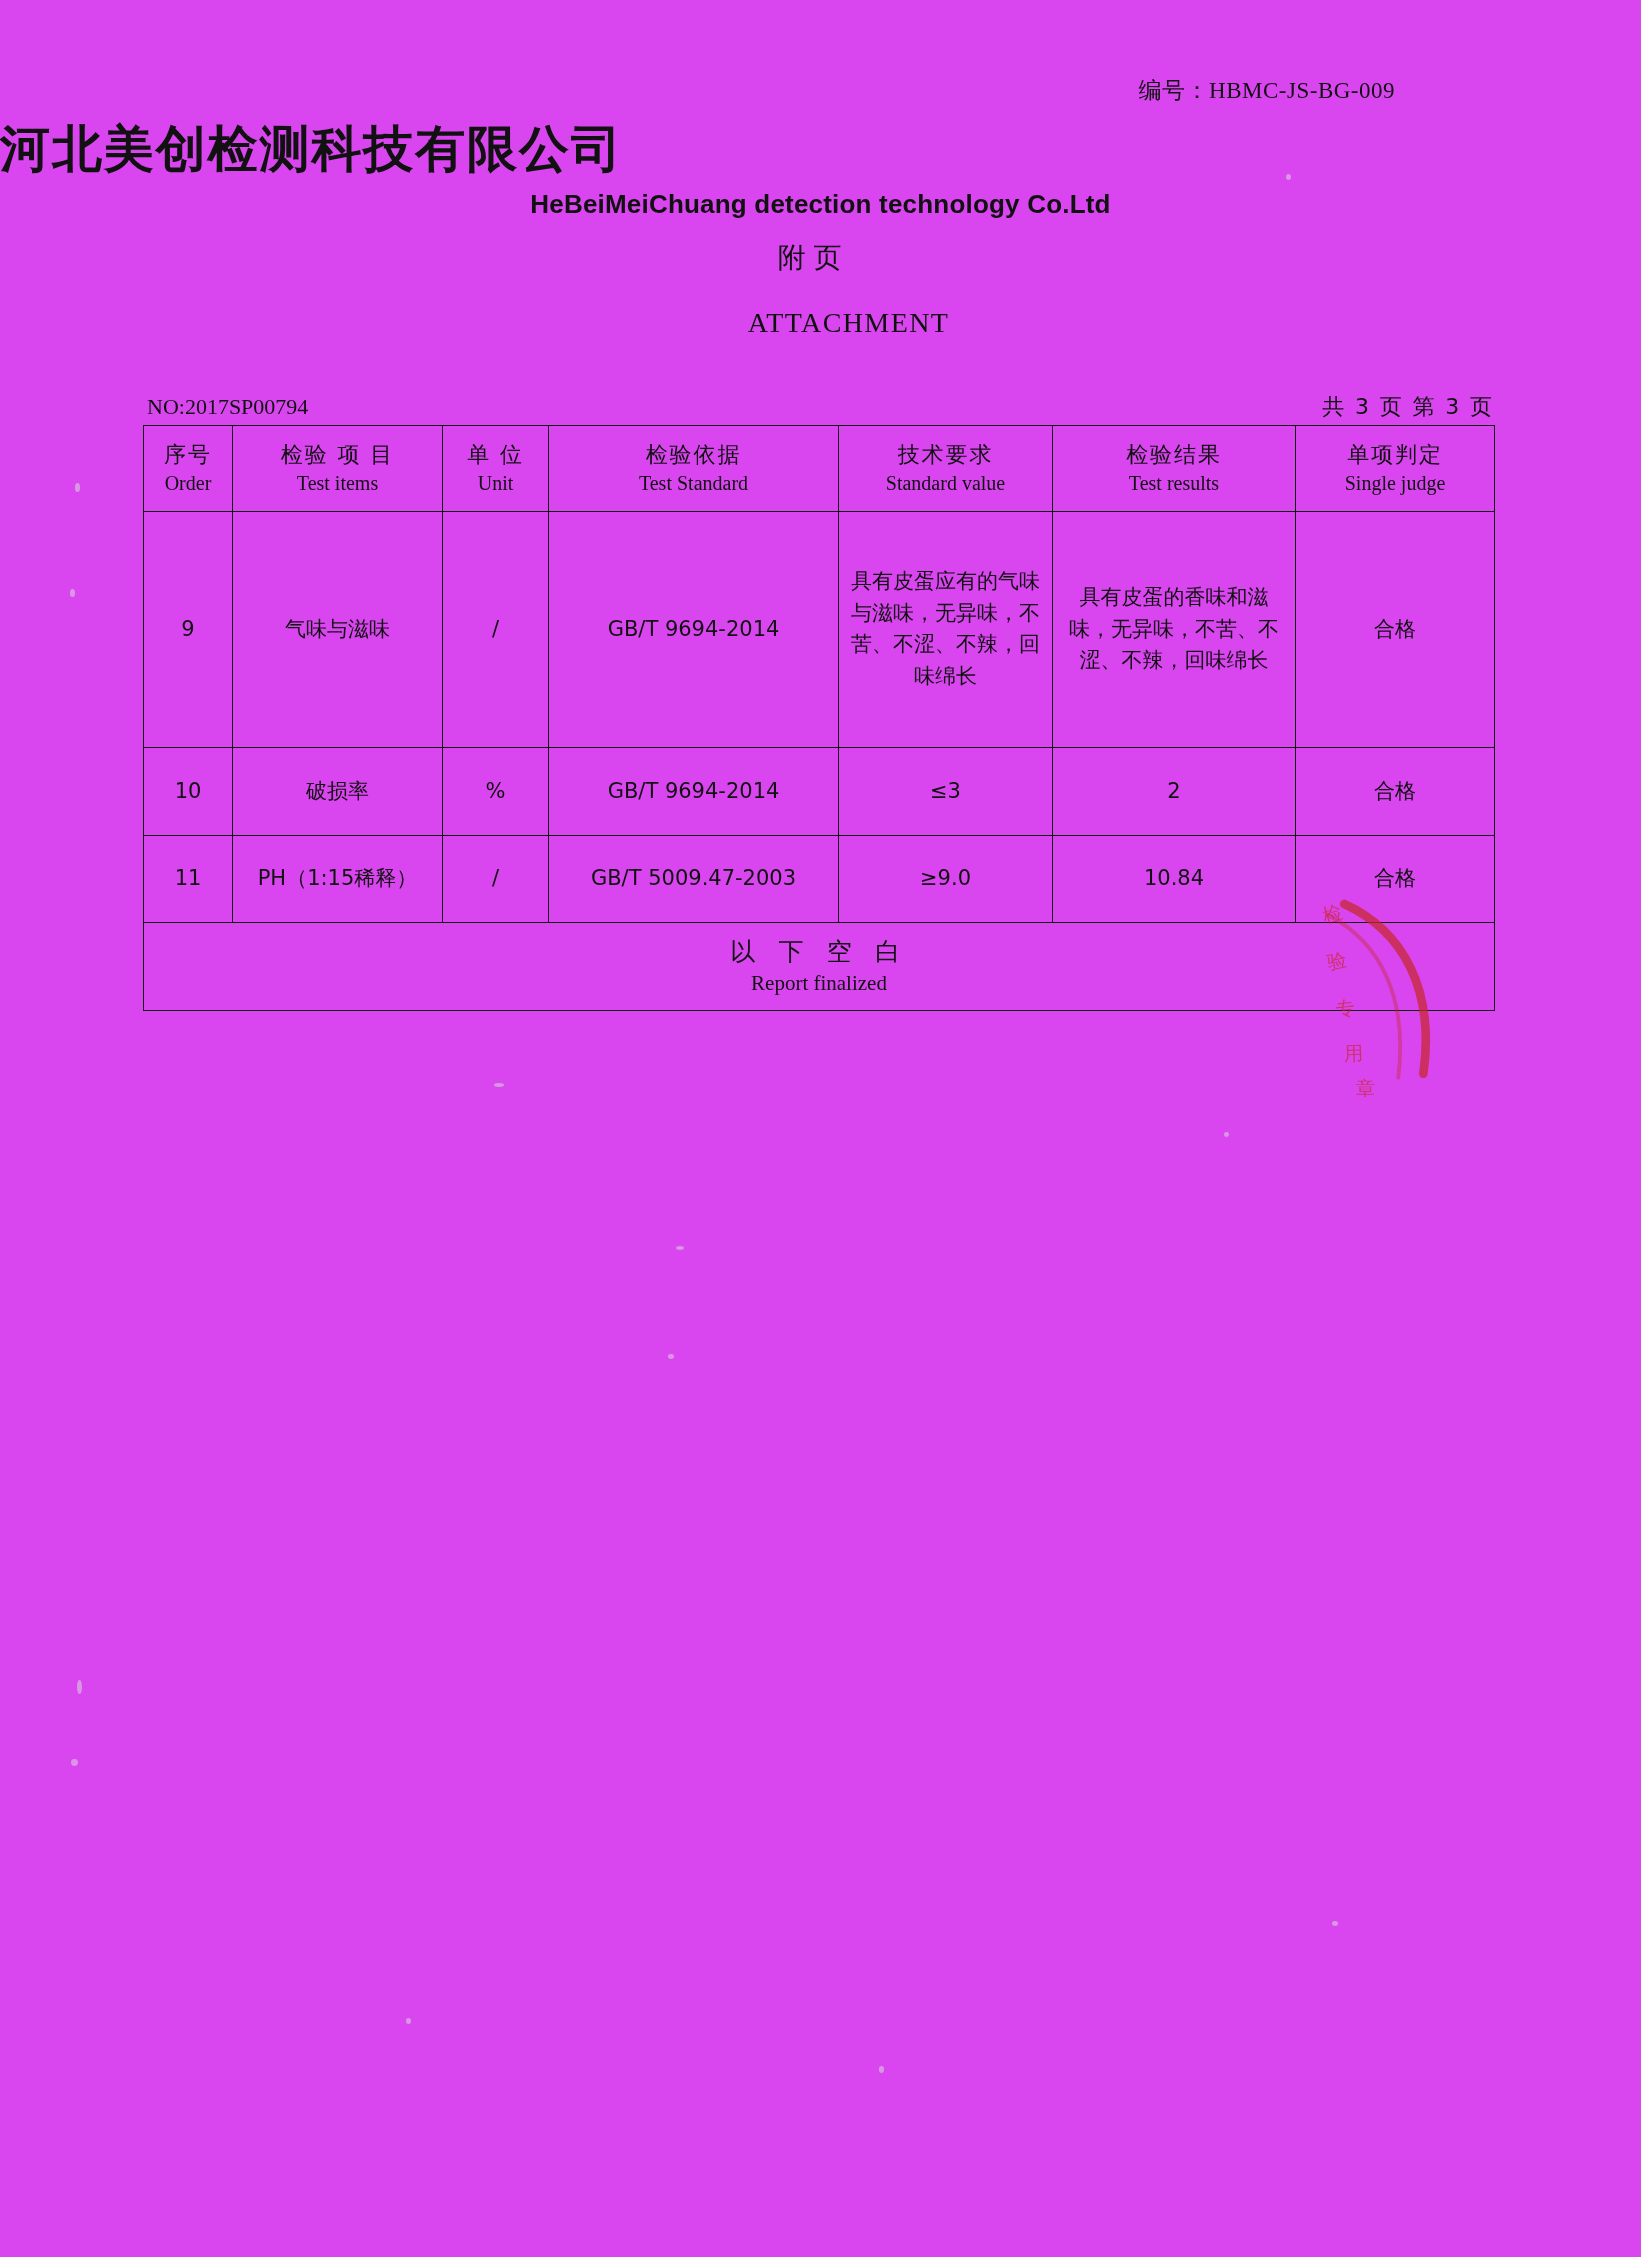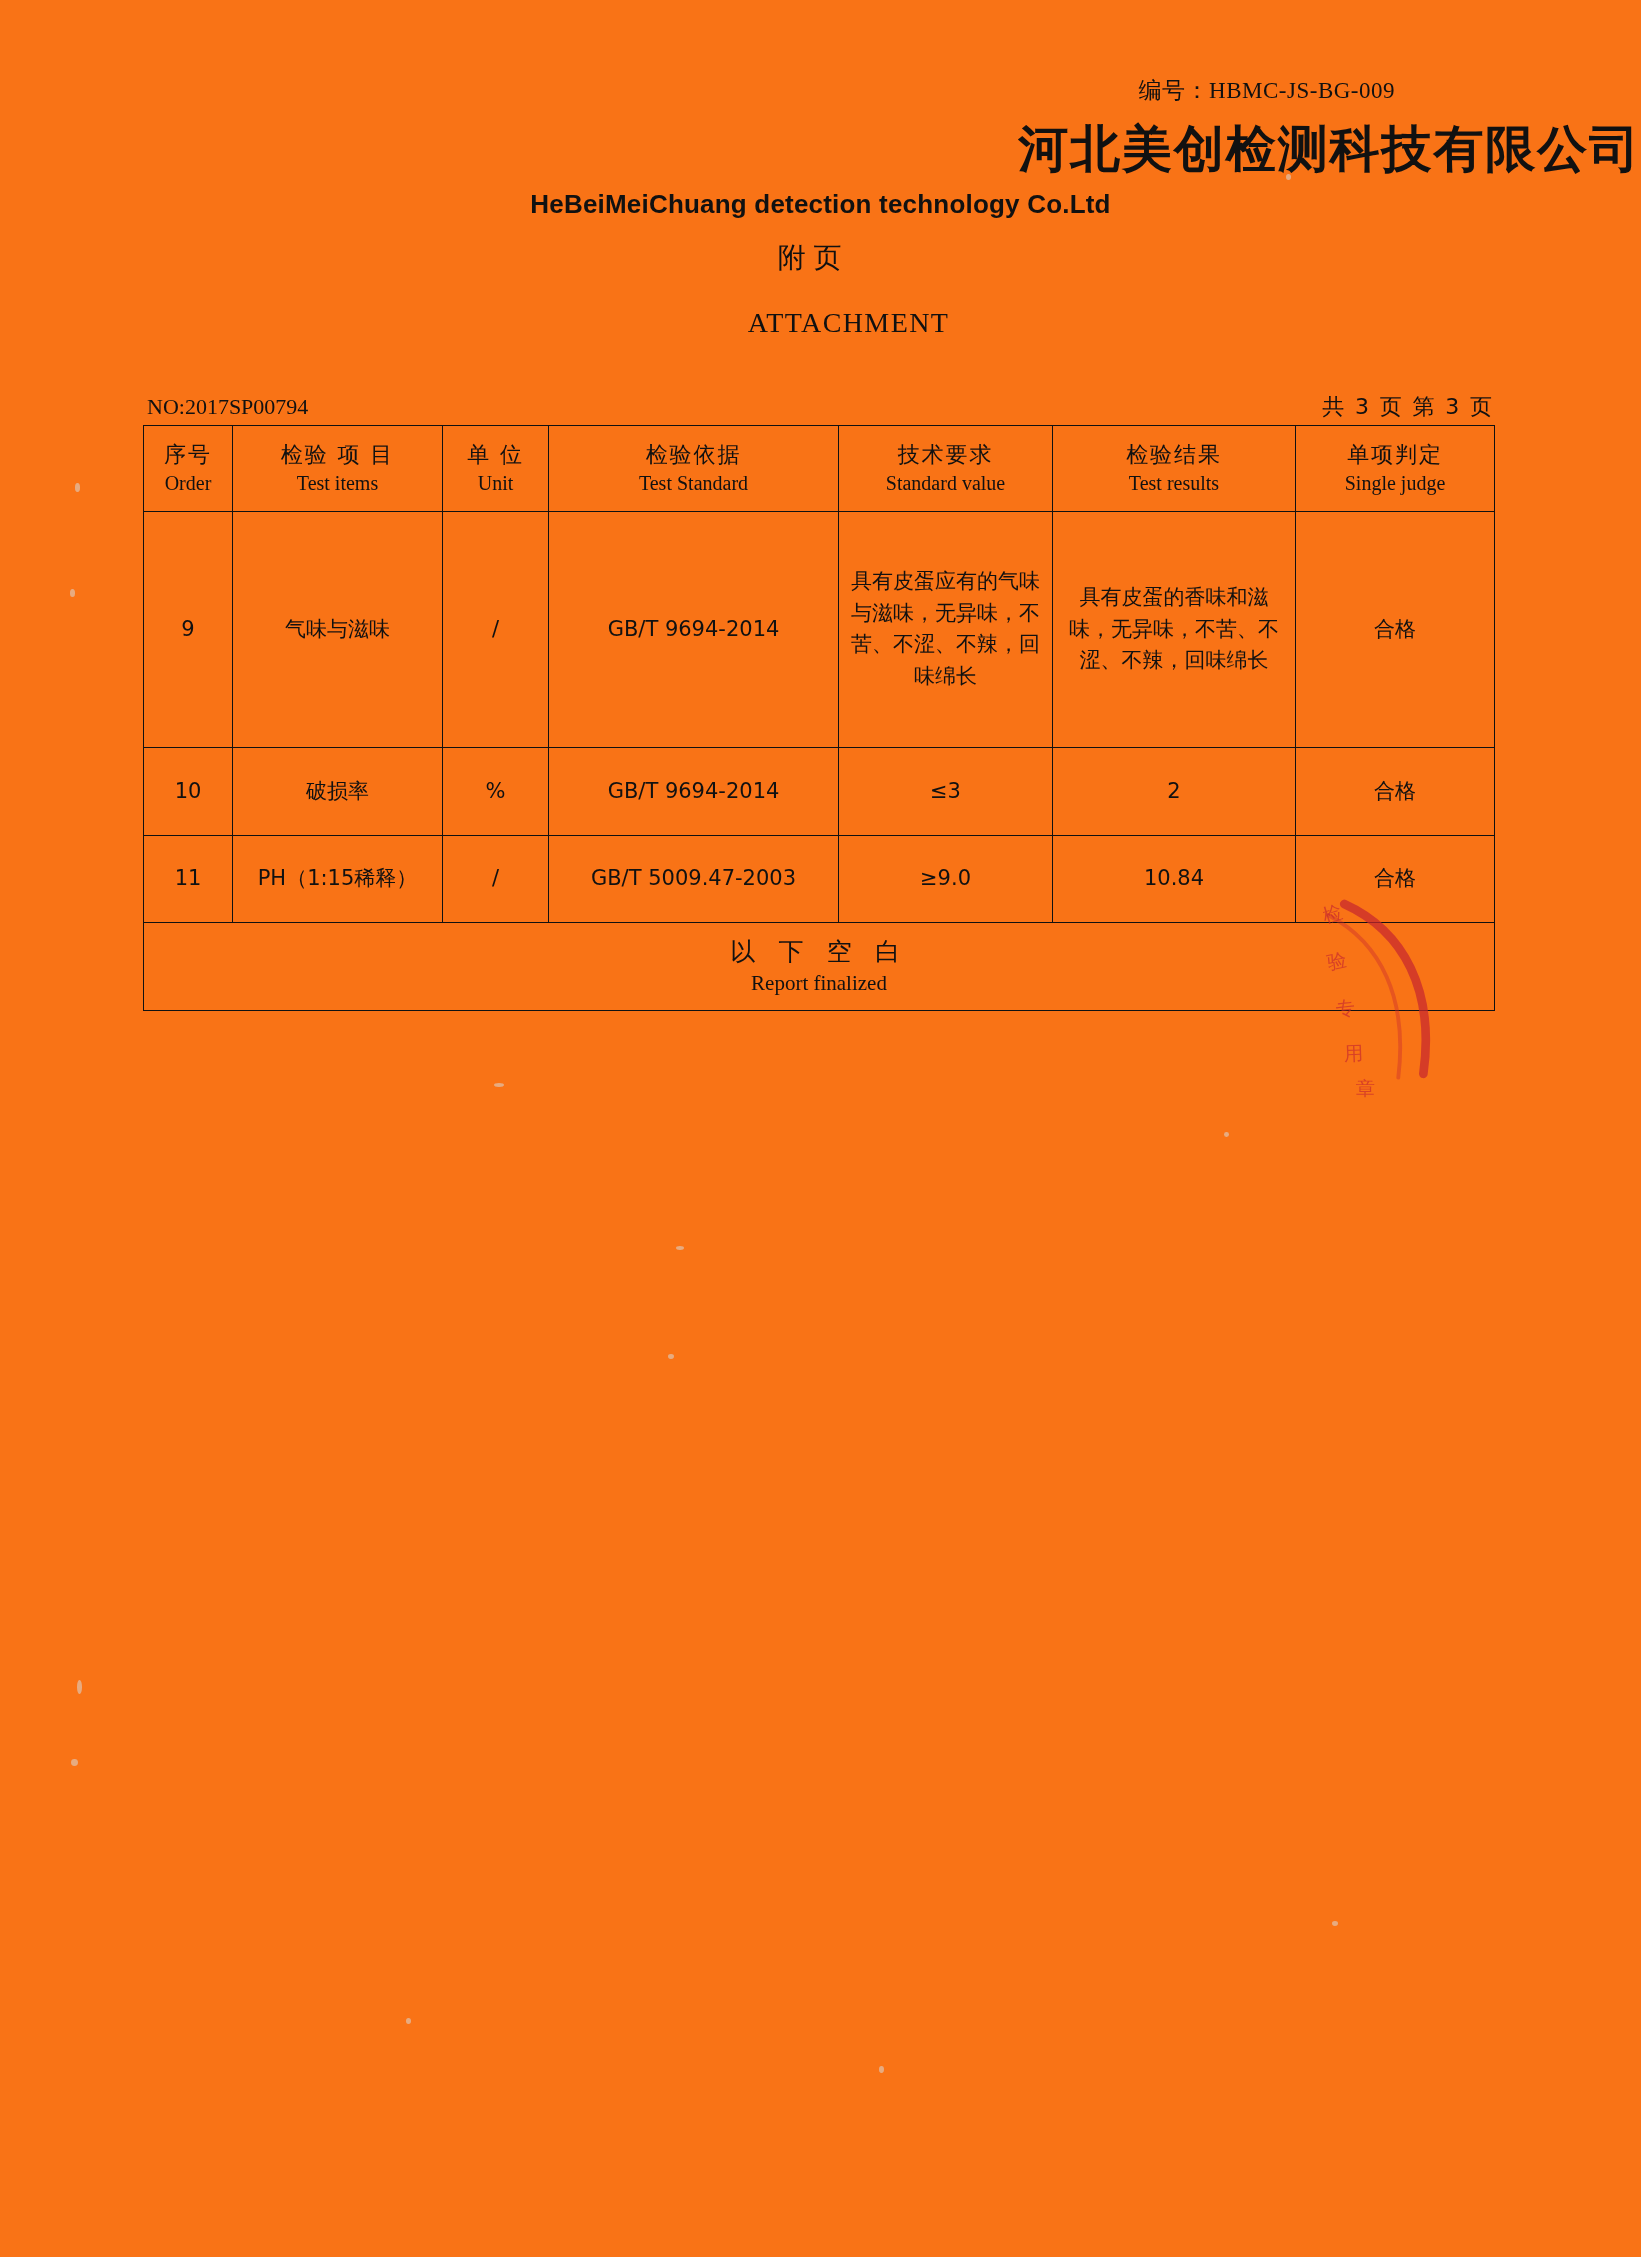--- a/index.html
+++ b/index.html
@@ -13,39 +13,39 @@
     position: relative;
     font-family: "Liberation Serif", serif;
     color: #111;
     overflow: hidden;
   }
   .page {
     position: absolute;
     left: 0; top: 0;
     width: 1641px;
     height: 2257px;
-    background: #f97316;
+    background: #d946ef;
   }
 
   
   .doc-code {
     position: absolute;
     top: 75px;
     right: 246px;
     font-size: 23px;
     letter-spacing: 0.5px;
     font-family: "Liberation Serif", serif;
     white-space: nowrap;
   }
   .company-cn {
     position: absolute;
     top: 116px;
     left: 0;
     width: 1641px;
-    text-align: right;
+    text-align: left;
     font-size: 50px;
     font-weight: bold;
     letter-spacing: 1.9px;
     font-family: "DejaVu Sans", sans-serif;
   }
   .company-en {
     position: absolute;
     top: 189px;
     left: 0;
     width: 1641px;

